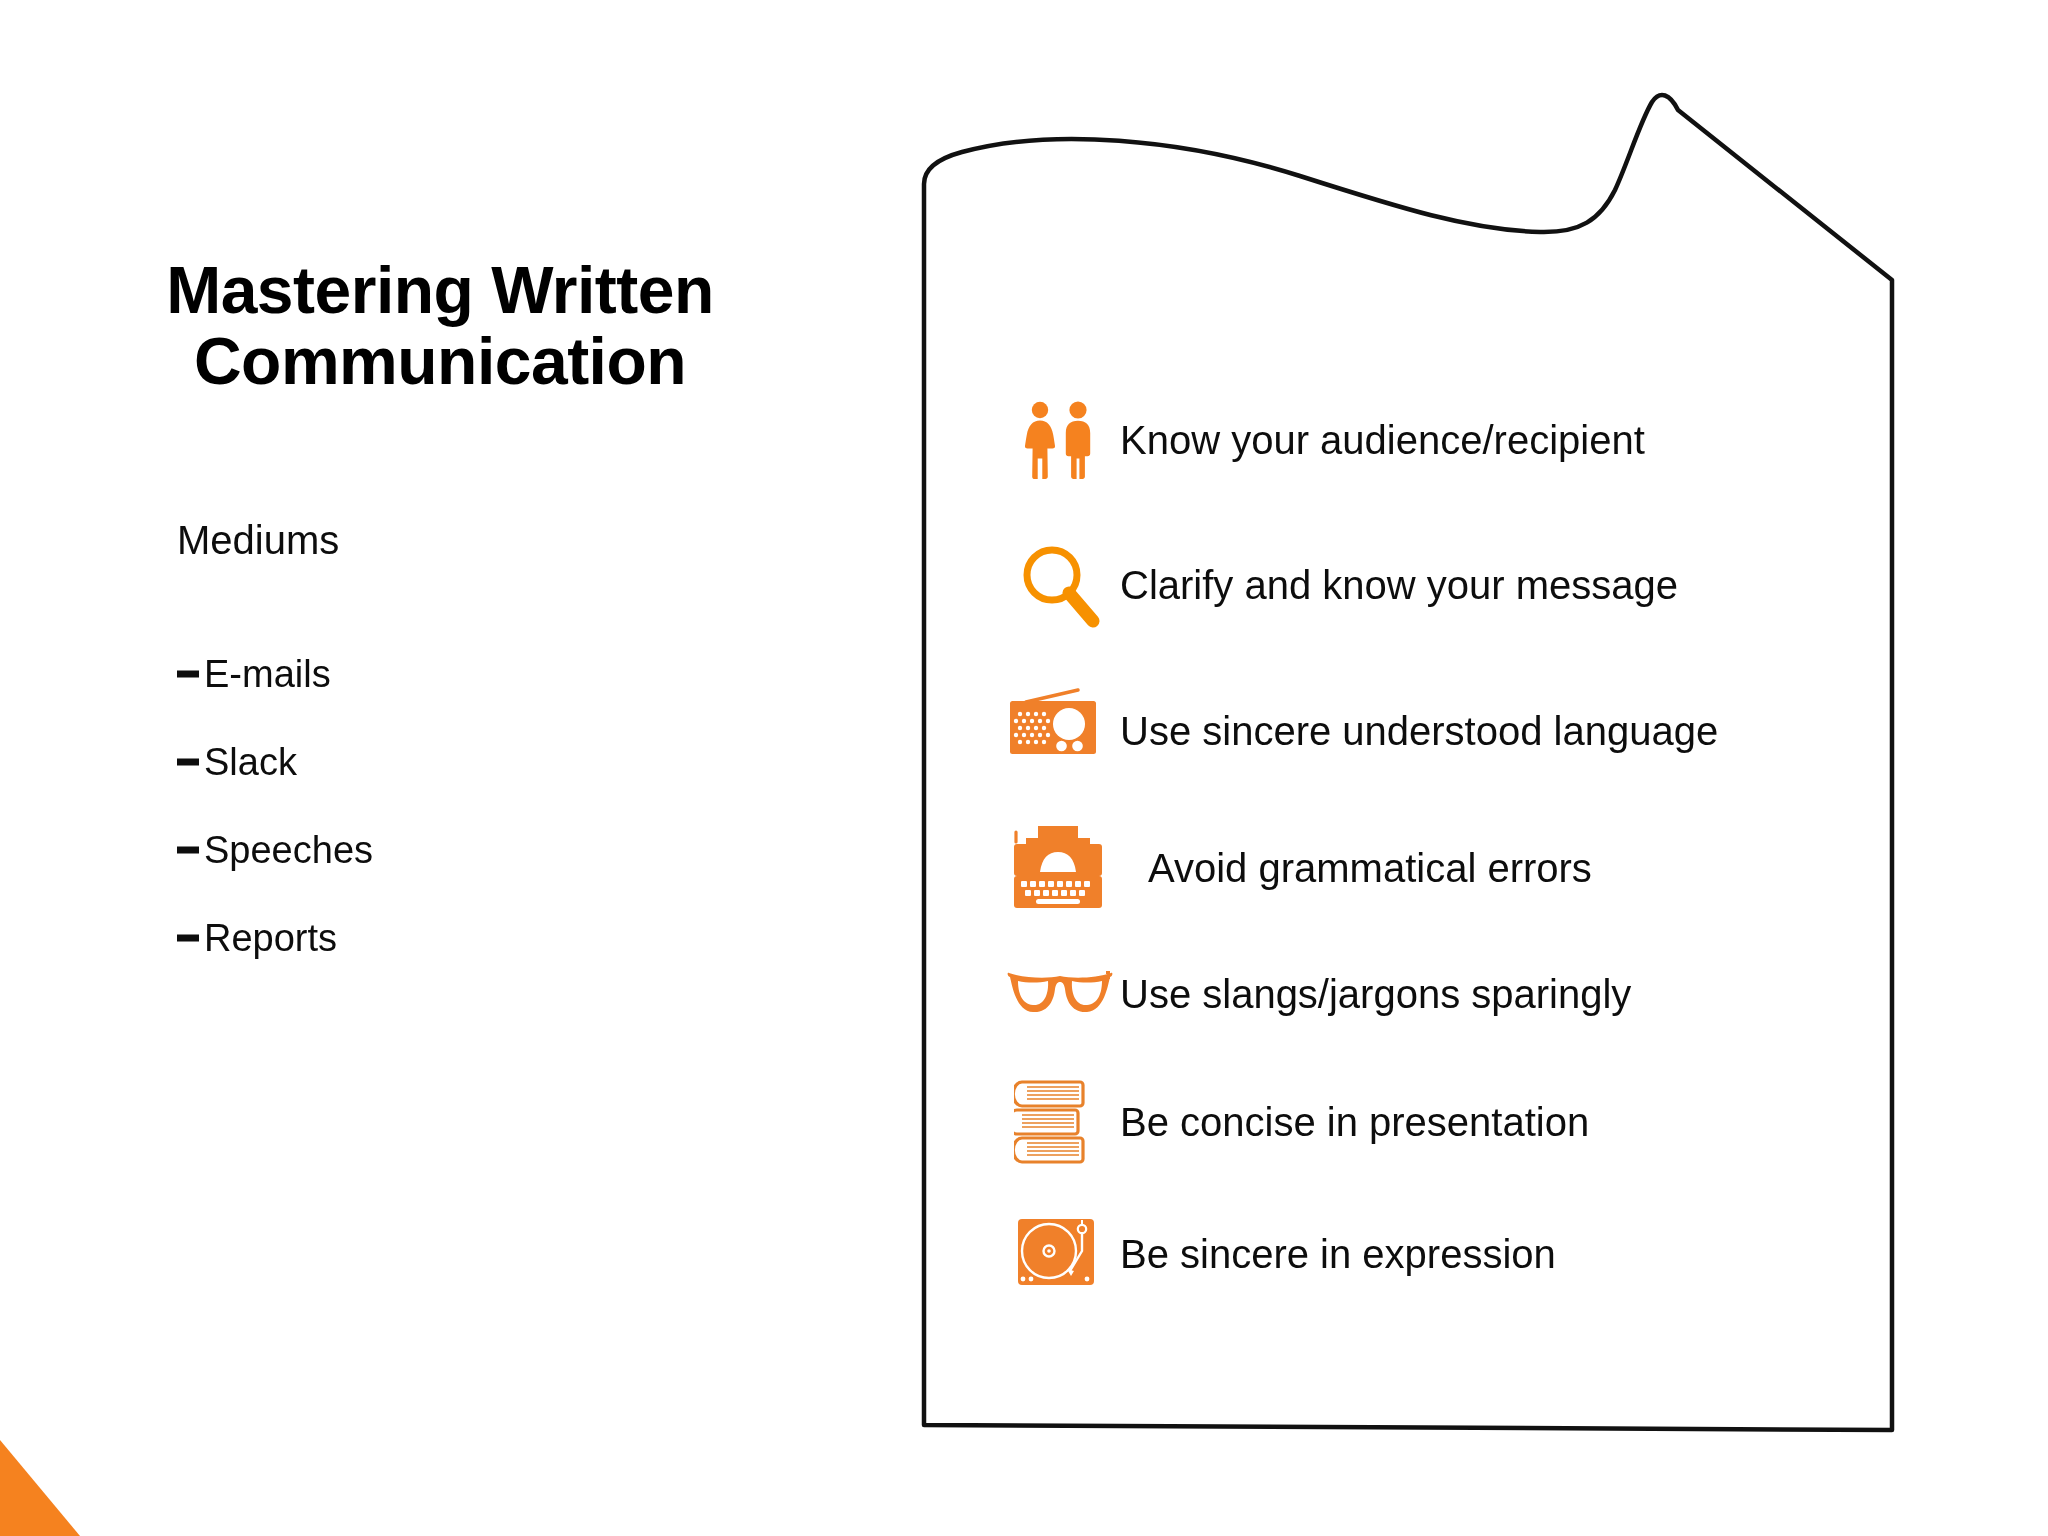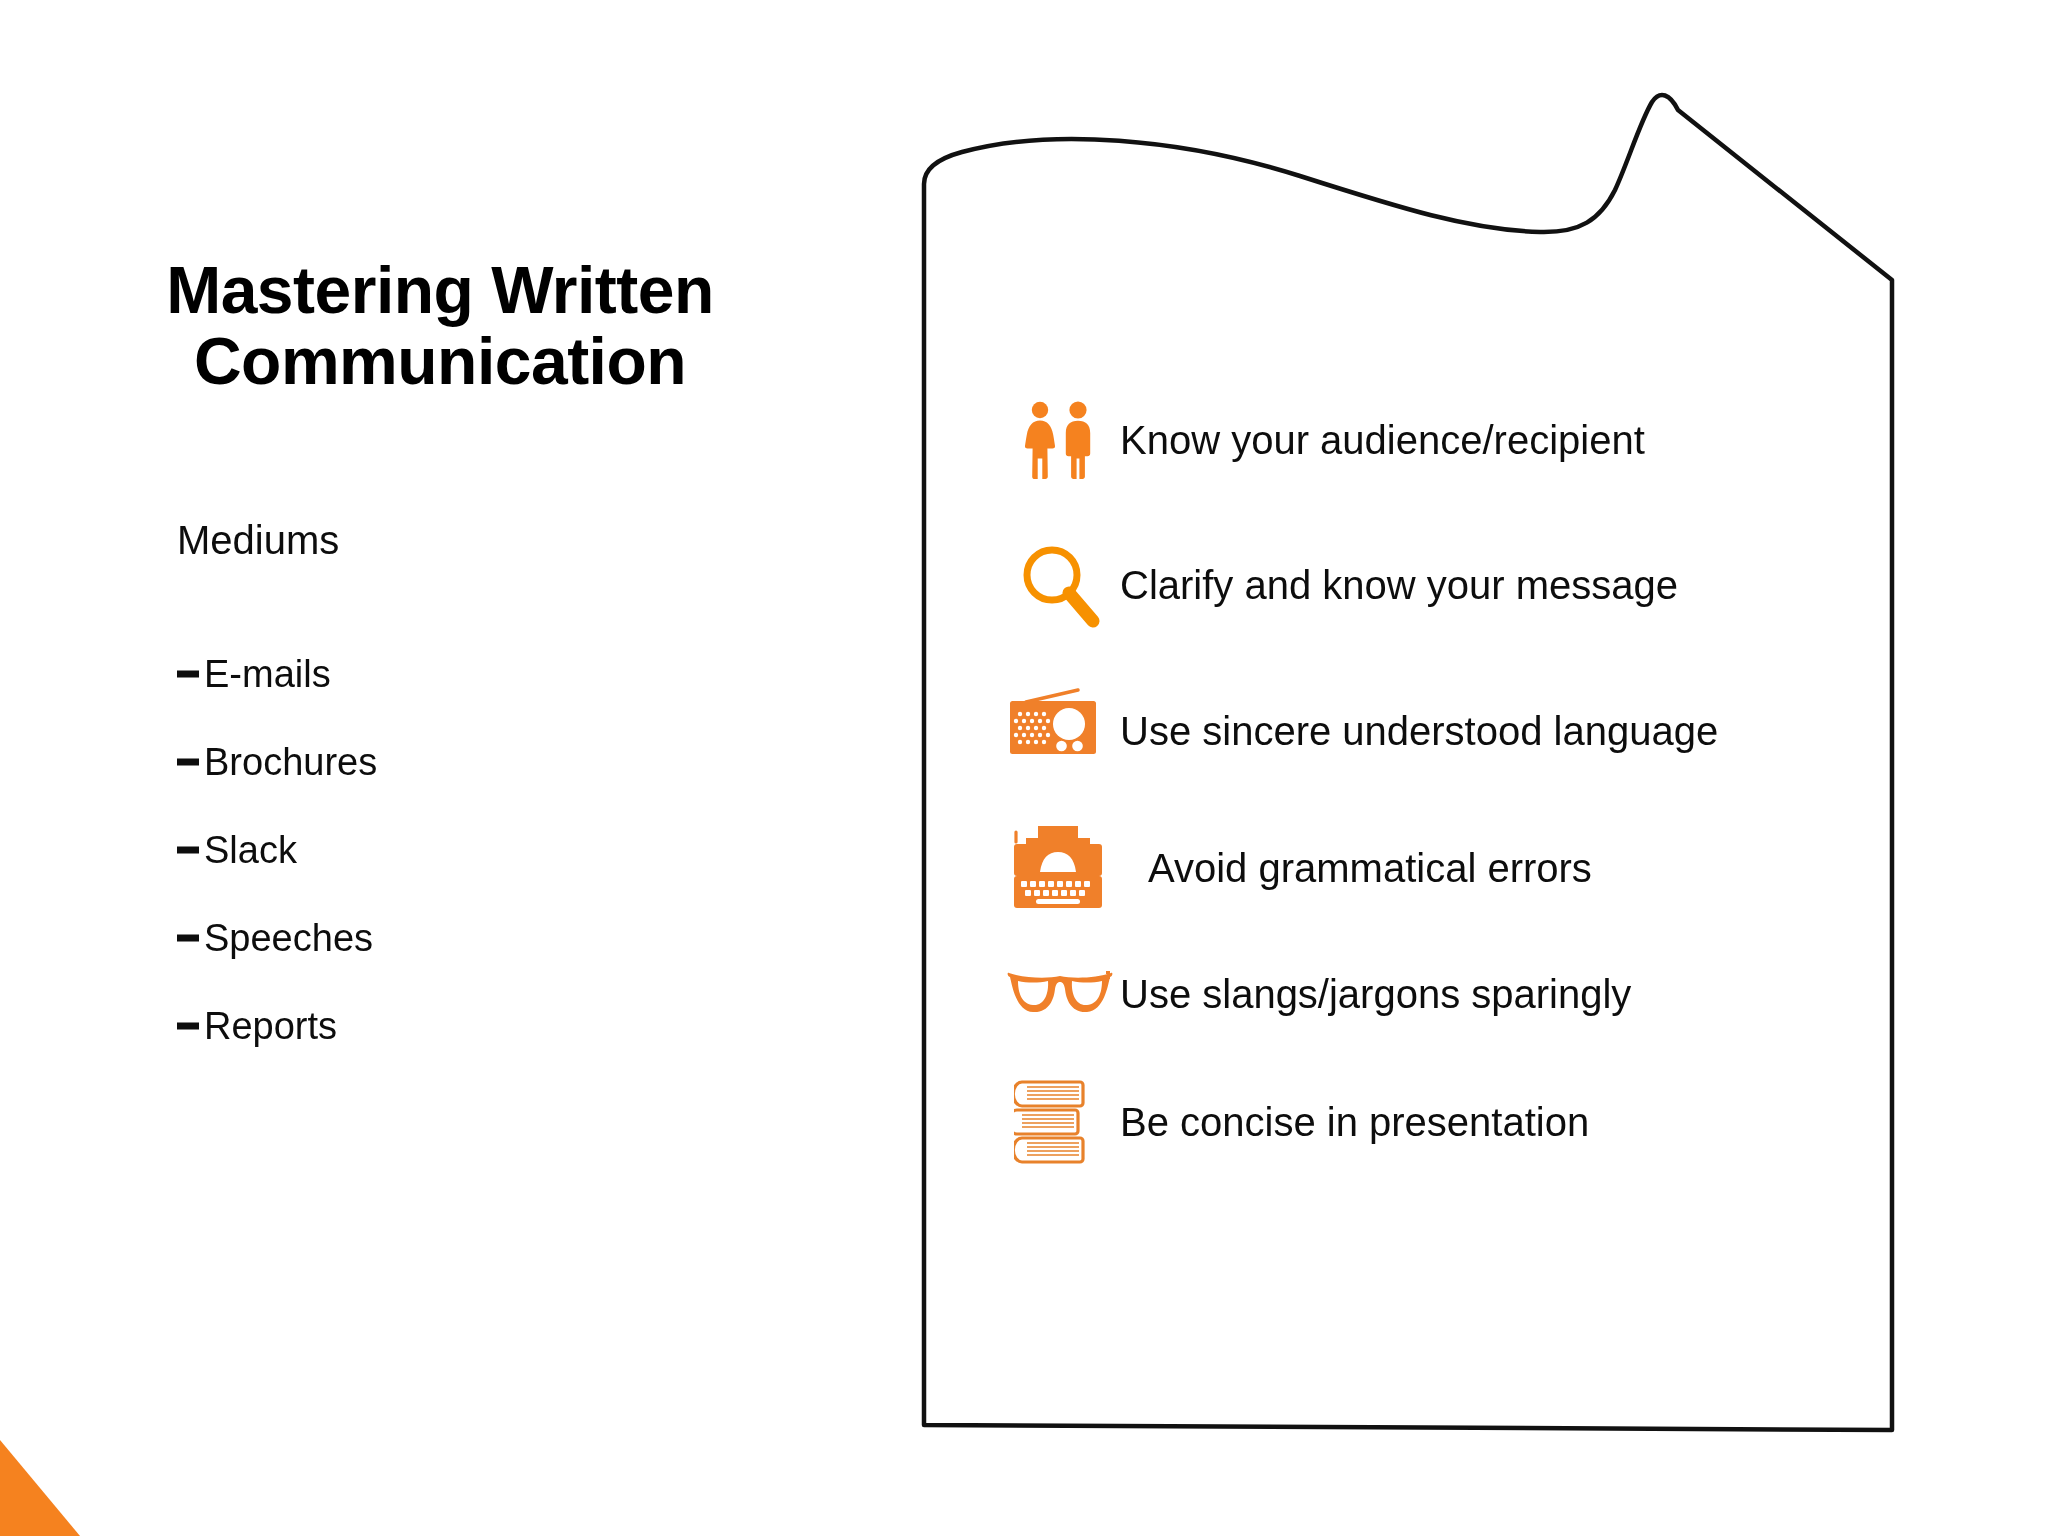--- a/index.html
+++ b/index.html
@@ -160,24 +160,20 @@
 
     <div id="mediums-label">Mediums</div>
 
     <div id="mediums-list">
 
       <div class="medium-item">
         <span class="medium-dash"></span>
         <span class="medium-text">E-mails</span>
       </div>
 
-      <div class="medium-item">
-        <span class="medium-dash"></span>
-        <span class="medium-text">Brochures</span>
-      </div>
 
       <div class="medium-item">
         <span class="medium-dash"></span>
         <span class="medium-text">Slack</span>
       </div>
 
       <div class="medium-item">
         <span class="medium-dash"></span>
         <span class="medium-text">Speeches</span>
       </div>
@@ -330,20 +326,38 @@
             <path d="M3 32 h58 a3 3 0 0 1 3 3 v18 a3 3 0 0 1 -3 3 h-58 a8 11 0 0 1 0 -24 z" stroke-width="3.2" fill="#ffffff"></path>
             <path d="M8 37 h52 M8 41 h52 M8 45 h52 M8 49 h52" stroke-width="1.5"></path>
             <path d="M8 60 h58 a3 3 0 0 1 3 3 v18 a3 3 0 0 1 -3 3 h-58 a8 11 0 0 1 0 -24 z" stroke-width="3.2" fill="#ffffff"></path>
             <path d="M13 65 h52 M13 69 h52 M13 73 h52 M13 77 h52" stroke-width="1.5"></path>
           </g>
         </svg>
       </span>
       <span class="tip-text">Be concise in presentation</span>
     </div>
 
+    <div class="tip-row">
+      <span class="tip-icon">
+        <svg width="88" height="74" viewBox="0 0 88 74">
+          <rect x="2" y="2" width="76" height="66" rx="4" fill="#F0802A"></rect>
+          <circle cx="33" cy="34" r="27" fill="none" stroke="#ffffff" stroke-width="2.4"></circle>
+          <circle cx="33" cy="34" r="5.5" fill="none" stroke="#ffffff" stroke-width="2.4"></circle>
+          <circle cx="33" cy="34" r="1.8" fill="#ffffff"></circle>
+          <circle cx="66" cy="12" r="4.2" fill="none" stroke="#ffffff" stroke-width="2.2"></circle>
+          <path d="M66 8 L66 3" stroke="#ffffff" stroke-width="2"></path>
+          <path d="M66 16.5 L66 34 L54 54" stroke="#ffffff" stroke-width="2.4" fill="none"></path>
+          <path d="M51 52 l7 2 l-3 5 z" fill="#ffffff"></path>
+          <circle cx="7" cy="62" r="2.4" fill="#ffffff"></circle>
+          <circle cx="15" cy="62" r="2.4" fill="#ffffff"></circle>
+          <circle cx="71" cy="62" r="2.4" fill="#ffffff"></circle>
+        </svg>
+      </span>
+      <span class="tip-text">Be sincere in expression</span>
+    </div>
 
   </div>
 
   <div id="corner-accent">
     <svg width="90" height="96" viewBox="0 0 90 96">
       <polygon points="0,0 80,96 0,96" fill="#F5821F"></polygon>
     </svg>
   </div>
 
 </div>

